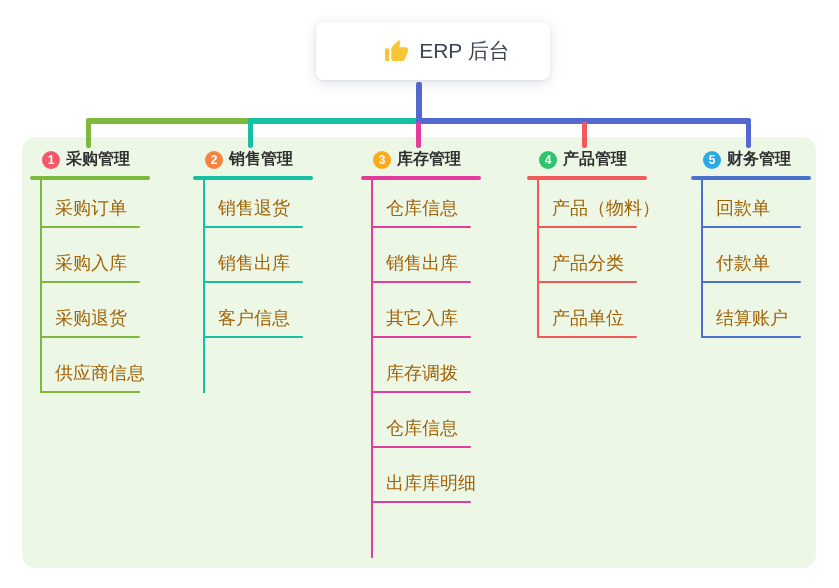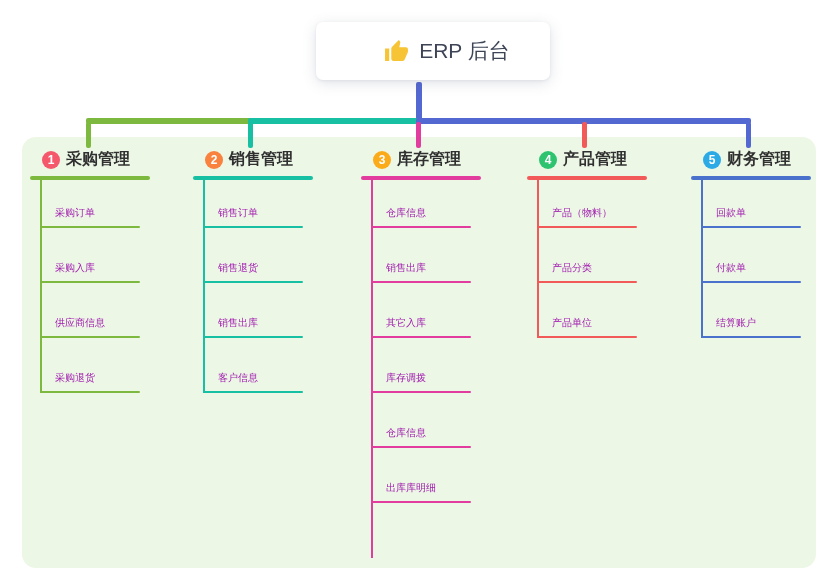--- a/index.html
+++ b/index.html
@@ -45,21 +45,21 @@
     background:var(--c); border-radius:2px;
   }
   .spine {
     position:absolute; left:10px; top:41px; bottom:0; width:2px;
     background:var(--c);
   }
   .children { position:absolute; left:0; top:36px; margin:0; padding:0; list-style:none; }
   .child { position:relative; width:112px; height:55px; }
   .child-label {
     position:absolute; left:25px; bottom:8px; white-space:nowrap;
-    font-size:10px; color:#a21caf;
+    font-size:18px; color:#a16207;
   }
   .child-underline {
     position:absolute; left:10px; bottom:0; width:100px; height:2px;
     background:var(--c); border-radius:1px;
   }
 </style>
 </head>
 <body>
 
 <div class="stage">
@@ -95,43 +95,39 @@
     <ul class="children">
       <li class="child">
         <span class="child-label">采购订单</span>
         <span class="child-underline"></span>
       </li>
       <li class="child">
         <span class="child-label">采购入库</span>
         <span class="child-underline"></span>
       </li>
       <li class="child">
+        <span class="child-label">采购退货</span>
+        <span class="child-underline"></span>
+      </li>
+      <li class="child">
         <span class="child-label">供应商信息</span>
-        <span class="child-underline"></span>
-      </li>
-      <li class="child">
-        <span class="child-label">采购退货</span>
         <span class="child-underline"></span>
       </li>
     </ul>
   </div>
 
   <div class="branch" style="left: 193px; height: 256px; --c: #17bfa3;">
     <div class="spine"></div>
     <div class="branch-title">
       <span class="badge" style="--bc: #f8823e;">2</span>
       <span>销售管理</span>
     </div>
     <div class="title-underline"></div>
     <ul class="children">
       <li class="child">
-        <span class="child-label">销售订单</span>
-        <span class="child-underline"></span>
-      </li>
-      <li class="child">
         <span class="child-label">销售退货</span>
         <span class="child-underline"></span>
       </li>
       <li class="child">
         <span class="child-label">销售出库</span>
         <span class="child-underline"></span>
       </li>
       <li class="child">
         <span class="child-label">客户信息</span>
         <span class="child-underline"></span>

